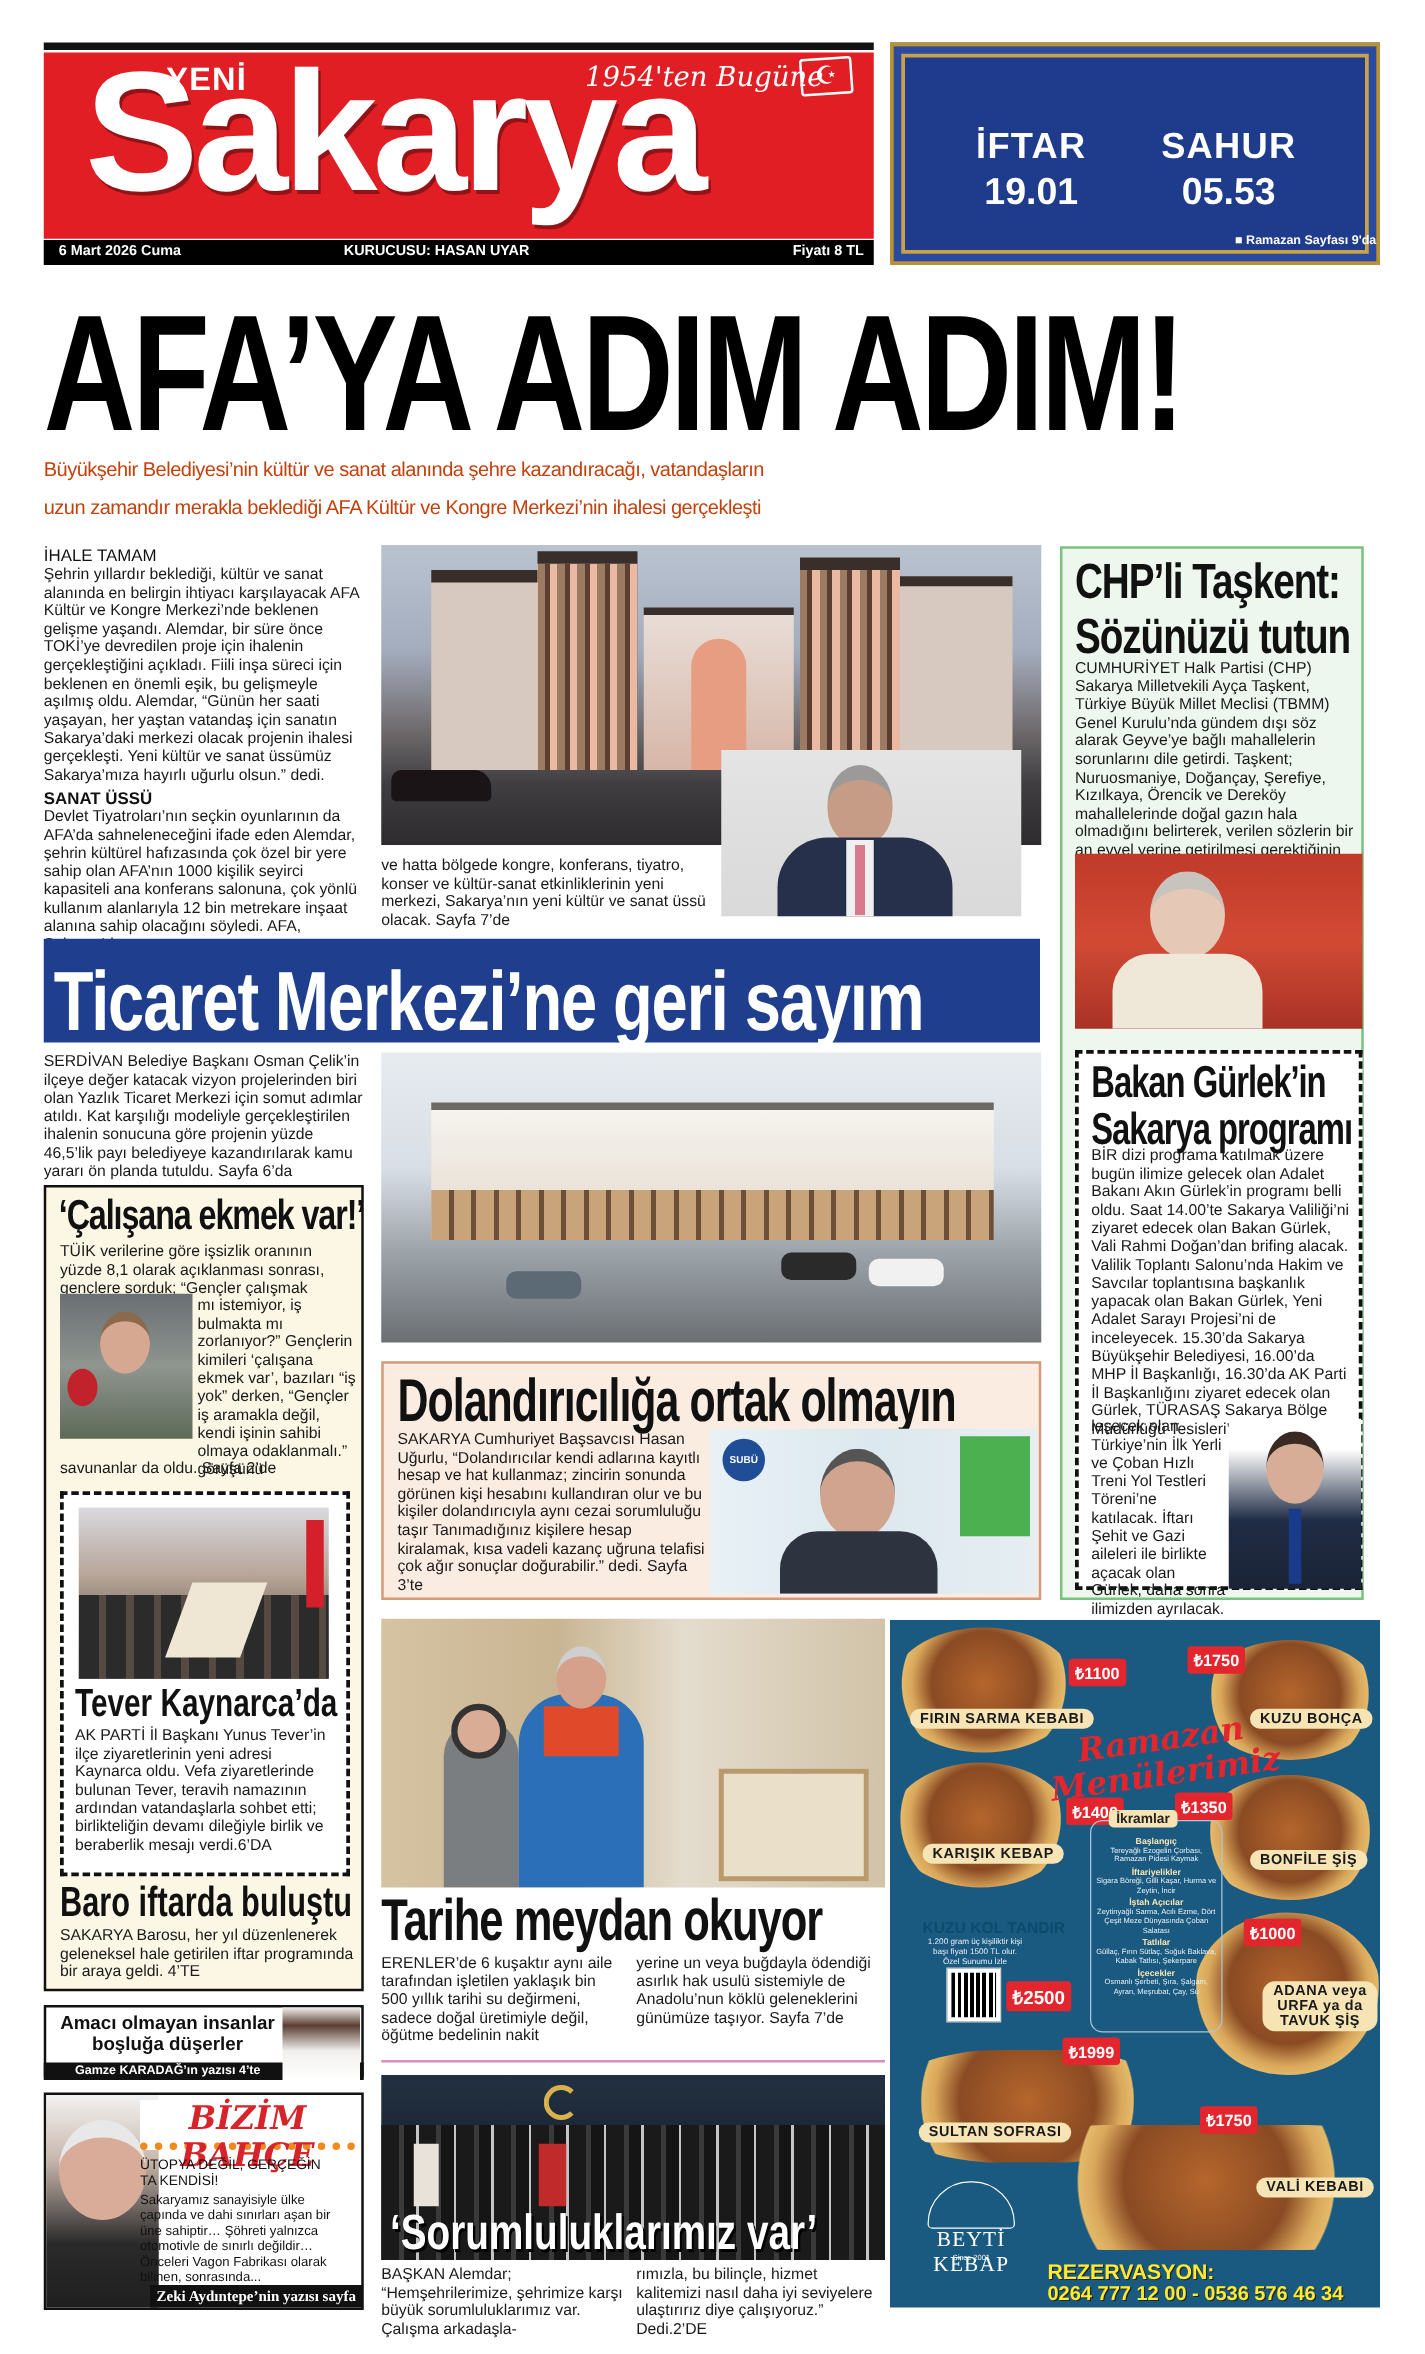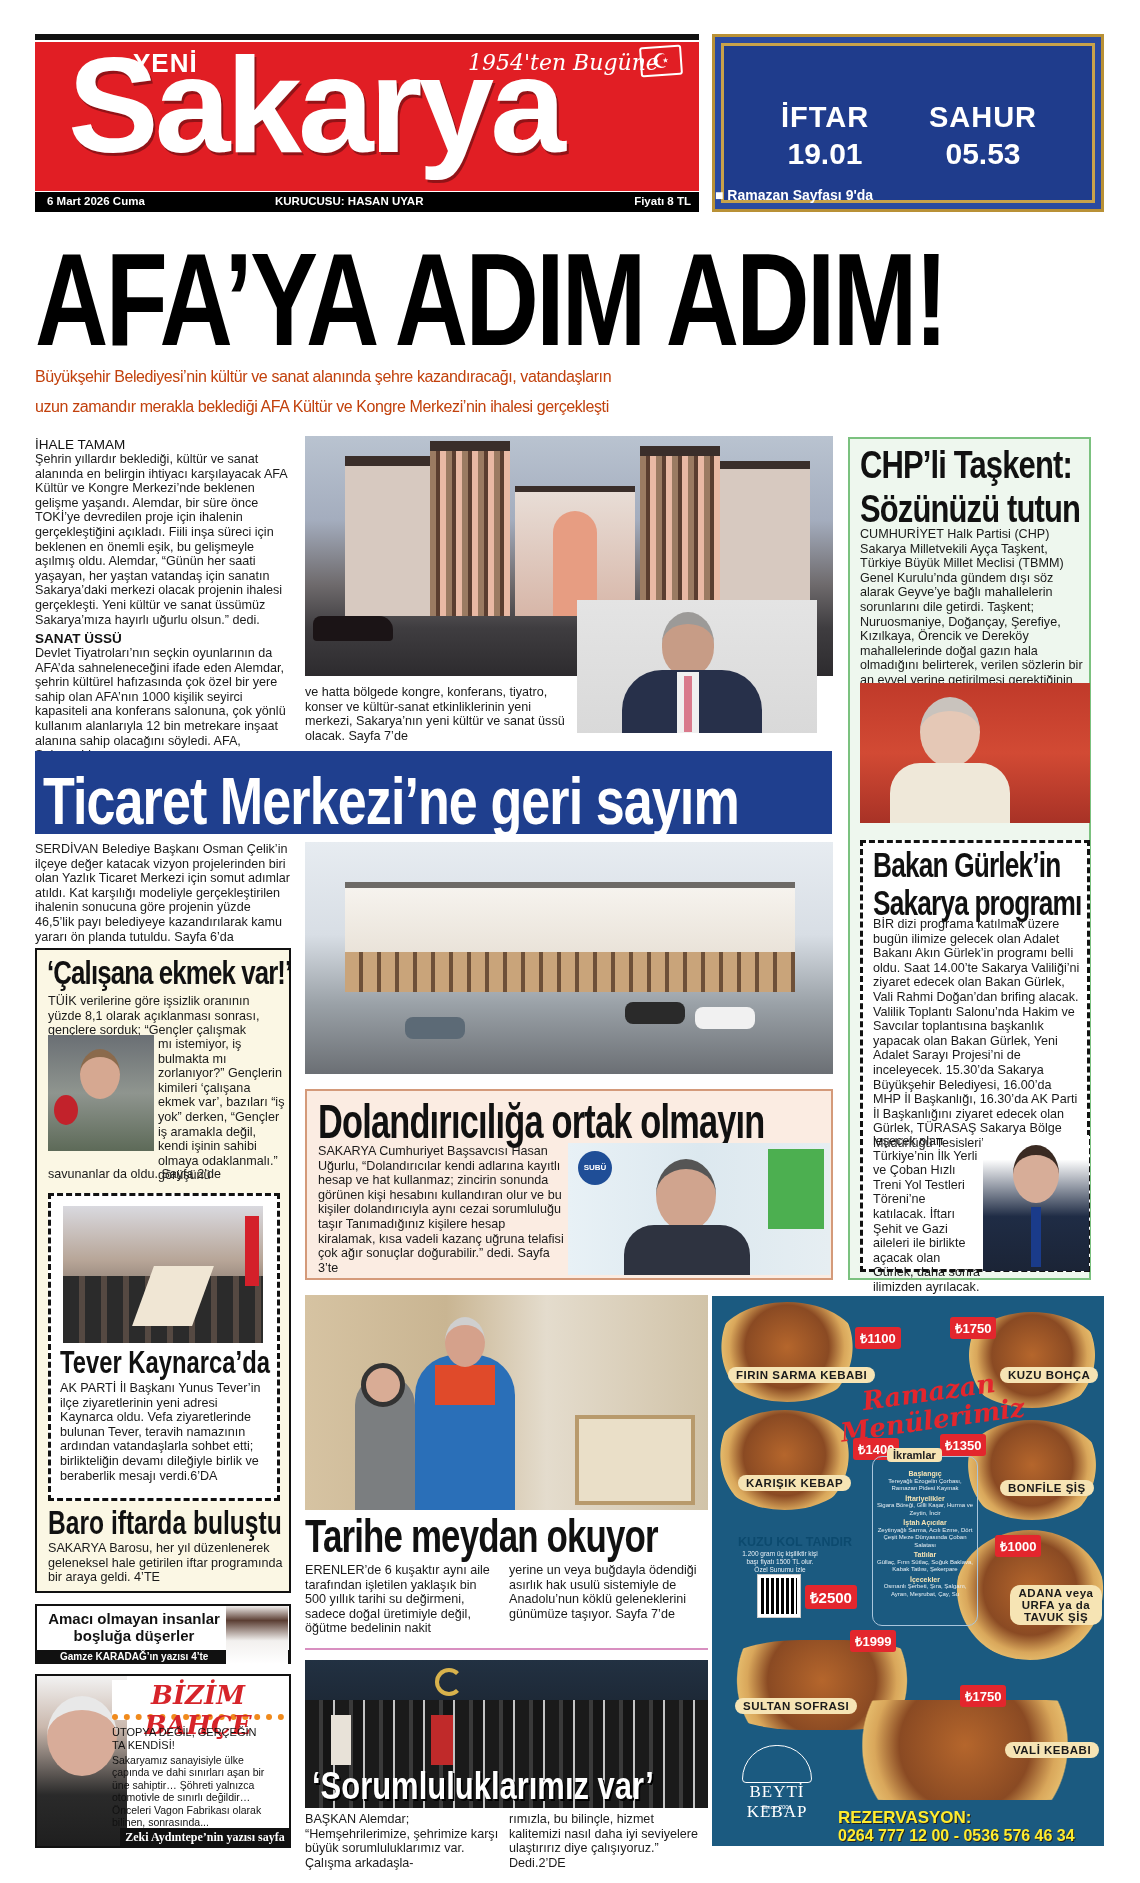--- a/index.html
+++ b/index.html
@@ -17,21 +17,21 @@
 #mast-logo{left:68px;top:30px;color:#fff;font-size:136px;font-weight:bold;letter-spacing:-4px;line-height:150px;text-shadow:2px 3px 0 rgba(0,0,0,.35)}
 #mast-slogan{left:468px;top:50px;color:#fff;font-family:"DejaVu Serif",serif;font-style:italic;font-size:22px}
 #mast-flag{left:640px;top:46px;width:42px;height:30px;border:2px solid #fff;border-radius:3px;color:#fff;font-size:20px;text-align:center;line-height:26px;transform:rotate(-4deg)}
 #mast-bar{left:35px;top:192px;width:664px;height:20px;background:#000;color:#fff;font-size:11.5px;font-weight:bold}
 #mast-bar span{position:absolute;top:3px}
 
 #ram{left:712px;top:34px;width:392px;height:178px;background:#1f3c8c;border:3px solid #b99136;box-shadow:inset 0 0 0 6px #2a4aa0, inset 0 0 0 9px #c8a24a}
 #ram-title{left:0;width:100%;top:8px;text-align:center;color:#fff;font-family:"DejaVu Serif",serif;font-style:italic;font-weight:bold;font-size:38px;text-shadow:2px 2px 0 #000,-1px -1px 0 #000}
 .ram-lbl{color:#fff;font-weight:bold;font-size:29px;letter-spacing:1px;text-align:center;width:140px}
 .ram-num{color:#fff;font-weight:bold;font-size:30px;text-align:center;width:140px}
-#ram-note{left:0;width:100%;top:150px;text-align:left;color:#fff;font-size:14px;font-weight:bold}
+#ram-note{left:0;width:100%;top:150px;text-align:right;color:#fff;font-size:10px;font-weight:bold}
 
 #hl{left:35px;top:226px;font-size:118px;line-height:130px;letter-spacing:-3px;transform:scale(0.86,1.12);color:#000;font-weight:bold}
 #sub1,#sub2{left:35px;font-size:16px;color:#c2410c;letter-spacing:-0.4px}
 #sub1{top:368px}#sub2{top:398px}
 
 #ph-build{left:305px;top:436px;width:528px;height:240px;background:linear-gradient(180deg,#b9c3d0 0%,#a4adbe 35%,#6e6a6c 62%,#3f3d40 80%,#2d2b2e 100%)}
 #ph-mayor{left:577px;top:600px;width:240px;height:133px;background:linear-gradient(180deg,#e4e4e4 0%,#d9d9d9 100%)}
 
 #tic{left:35px;top:751px;width:797px;height:83px;background:#1f3f8e}
 #tic-t{left:8px;top:2px;color:#fff;font-size:56px;line-height:80px;transform:scale(0.93,1.2);transform-origin:left top;letter-spacing:-1px}

